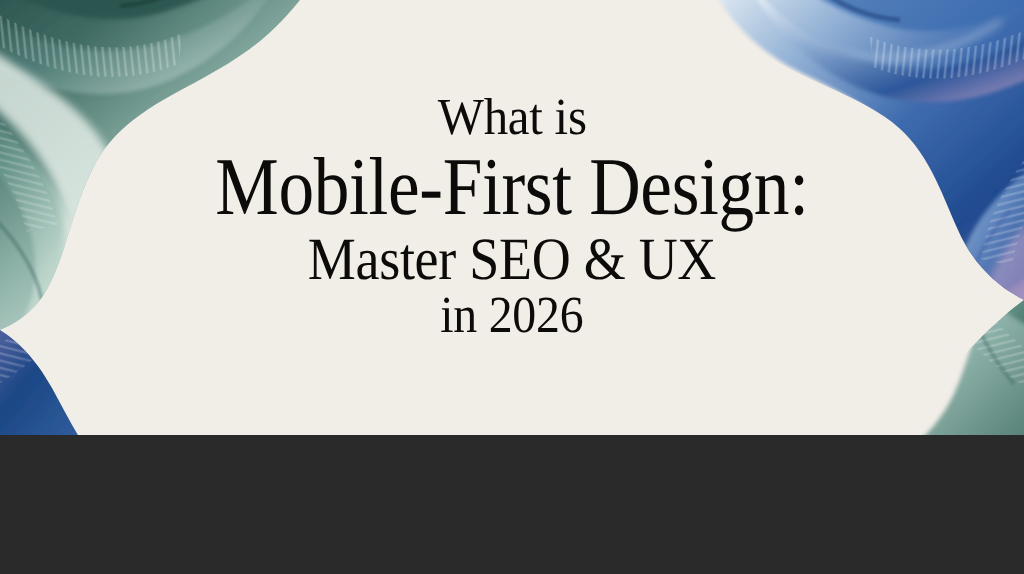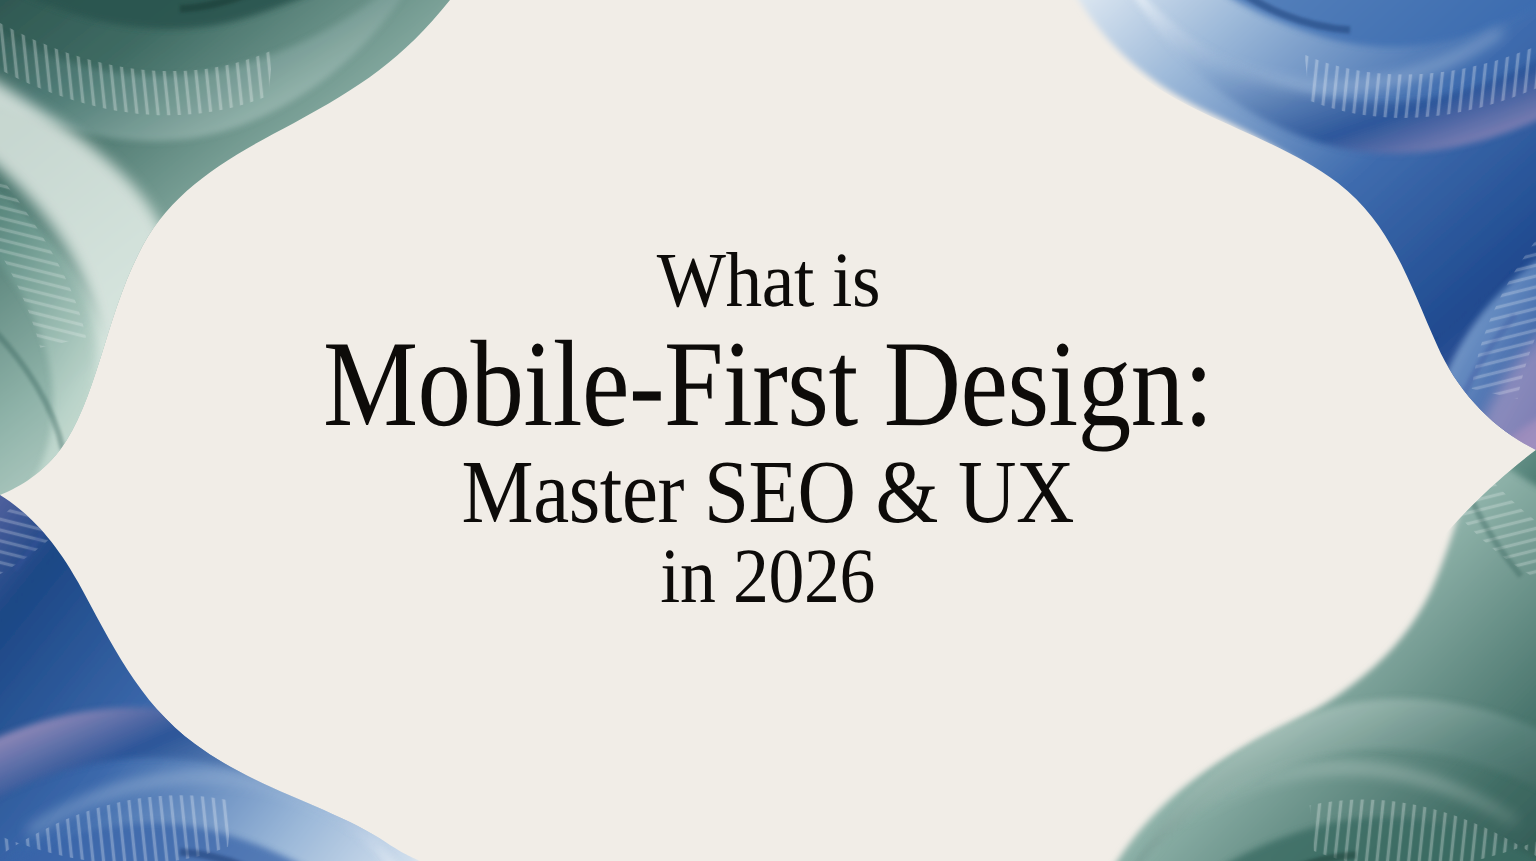--- a/index.html
+++ b/index.html
@@ -4,21 +4,21 @@
 <title>Mobile-First Design Title Card</title>
 <style>
   html, body {
     margin: 0;
     padding: 0;
     background: #2a2a2a;
   }
   #stage {
     position: relative;
     width: 1024px;
-    height: 574px;
+    height: 435px;
     overflow: hidden;
     background: #F1EDE7;
     font-family: "Liberation Serif", "DejaVu Serif", serif;
   }
 
   
   .art-layer {
     position: absolute;
     inset: 0;
     pointer-events: none;

